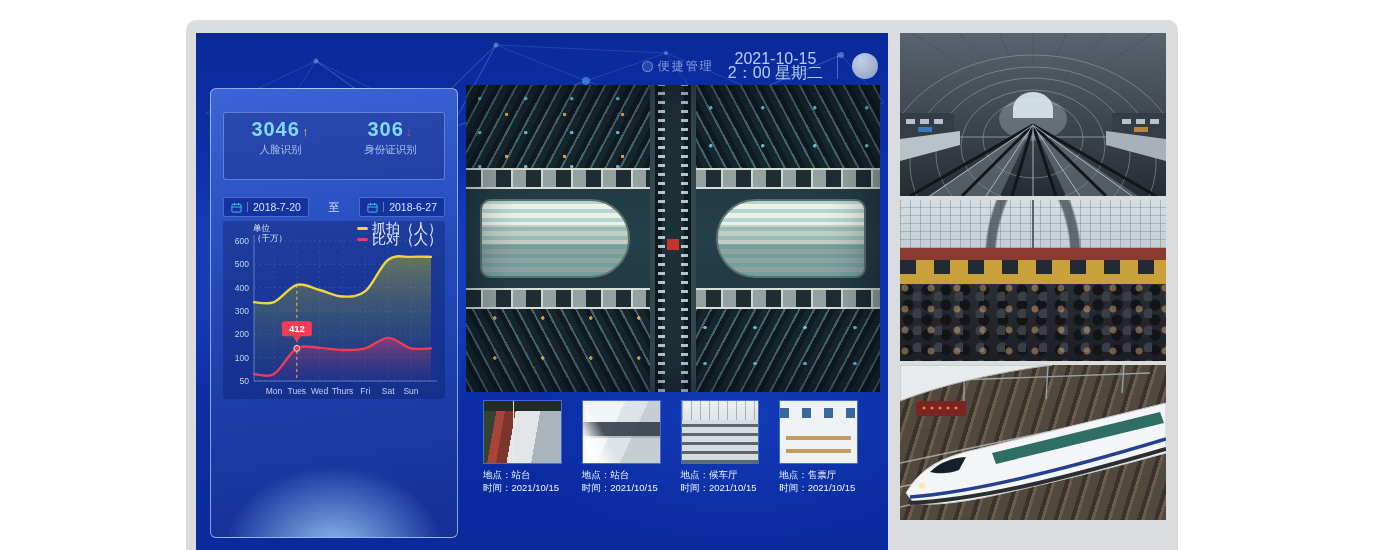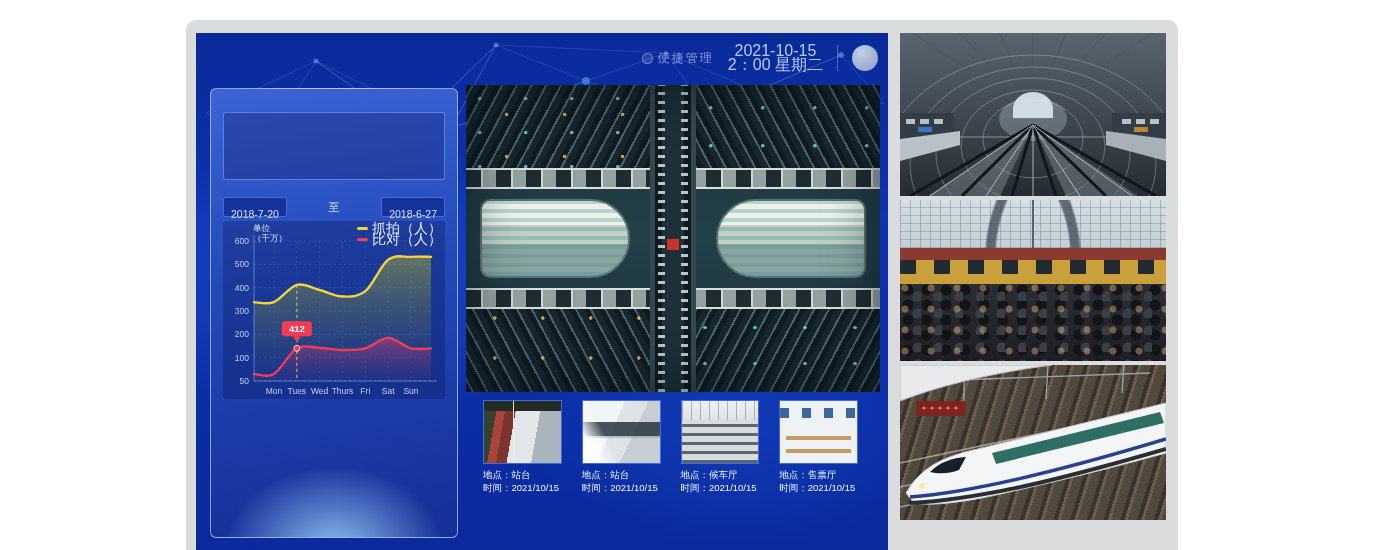--- a/index.html
+++ b/index.html
@@ -13,21 +13,21 @@
 
   
   .dash { position:absolute; left:196px; top:33px; width:692px; height:517px; overflow:hidden;
     background:
       radial-gradient(55% 38% at 22% 48%, rgba(45,100,230,.45), transparent 70%),
       radial-gradient(45% 35% at 78% 75%, rgba(30,80,210,.40), transparent 70%),
       linear-gradient(180deg,#0a2a98 0%,#0d32b2 35%,#0b2ea8 65%,#0a2a9c 100%); }
   .net { position:absolute; left:0; top:0; pointer-events:none; }
 
   
-  .dash-head { position:absolute; top:0; left:0; right:0; height:50px; display:flex;
+  .dash-head { position:absolute; top:8px; left:0; right:0; height:50px; display:flex;
     align-items:center; justify-content:flex-end; gap:14px; padding:0 10px; }
   .brand { display:flex; align-items:center; gap:5px; opacity:.62; }
   .brand-logo { width:11px; height:11px; border-radius:50%;
     border:1.5px solid rgba(200,218,255,.8); background:rgba(200,218,255,.25); }
   .brand-title { font-size:12px; letter-spacing:2px; color:#cfe0ff; }
   .dt { text-align:center; color:rgba(205,224,255,.88); font-size:16px; line-height:14px; }
   .vr { width:1px; height:26px; background:rgba(190,212,255,.38); }
   .avatar { width:26px; height:26px; border-radius:50%;
     background:radial-gradient(circle at 35% 30%, #c2cfe6, #8a9cc4); }
 
@@ -56,21 +56,21 @@
   .stat { text-align:center; }
   .stat-vrow { font-size:20px; font-weight:bold; color:#82d9fb; letter-spacing:1px; }
   .stat-arrow { font-size:13px; font-weight:bold; margin-left:2px; }
   .stat.up .stat-arrow { color:#e8c832; }
   .stat.down .stat-arrow { color:#f23c55; }
   .stat-label { margin-top:2px; font-size:10.5px; color:#a9c3f0; }
 
   
   .drow { margin-top:17px; height:20px; display:flex; align-items:center; justify-content:space-between; }
   .dbtn { display:flex; align-items:center; gap:5px; height:20px; padding:0 7px;
-    background:#15339e; border:1px solid #4a6cc8; border-radius:2px; cursor:pointer;flex-direction:column; }
+    background:#15339e; border:1px solid #4a6cc8; border-radius:2px; cursor:pointer; }
   .dbtn-sep { width:1px; height:10px; background:rgba(210,228,255,.4); }
   .dbtn-text { font-size:10.5px; color:#d5e3ff; }
   .dsep { font-size:11px; color:#cfe0ff; }
 
   
   .chart { position:relative; margin-top:4px; height:178px; background:rgba(4,16,70,.28); border-radius:3px; }
   .unit { position:absolute; left:30px; top:2px; font-size:8.5px; line-height:10px; color:#dfe8fa; }
   .unit span { display:block; }
   .legend { position:absolute; right:3px; top:2px; }
   .lg-row { display:flex; align-items:center; gap:4px; height:11px; }
@@ -201,20 +201,34 @@
         <div>2021-10-15</div>
         <div>2：00 星期二</div>
       </div>
       <div class="vr"></div>
       <div class="avatar"></div>
     </div>
 
     <div class="sidep">
 
       <div class="alert">
+        <div class="stats">
+          <div class="stat up">
+            <div class="stat-vrow">
+              <span>3046</span><span class="stat-arrow">↑</span>
+            </div>
+            <div class="stat-label">人脸识别</div>
+          </div>
+          <div class="stat down">
+            <div class="stat-vrow">
+              <span>306</span><span class="stat-arrow">↓</span>
+            </div>
+            <div class="stat-label">身份证识别</div>
+          </div>
+        </div>
       </div>
 
       <div class="drow">
         <div class="dbtn">
           <svg width="11" height="11" viewBox="0 0 12 12">
             <rect x="1" y="2.5" width="10" height="8.5" rx="1" fill="none" stroke="#49c8f2"></rect>
             <line x1="1" y1="5.5" x2="11" y2="5.5" stroke="#49c8f2"></line>
             <line x1="3.8" y1="1" x2="3.8" y2="3.5" stroke="#49c8f2"></line>
             <line x1="8.2" y1="1" x2="8.2" y2="3.5" stroke="#49c8f2"></line>
           </svg>

